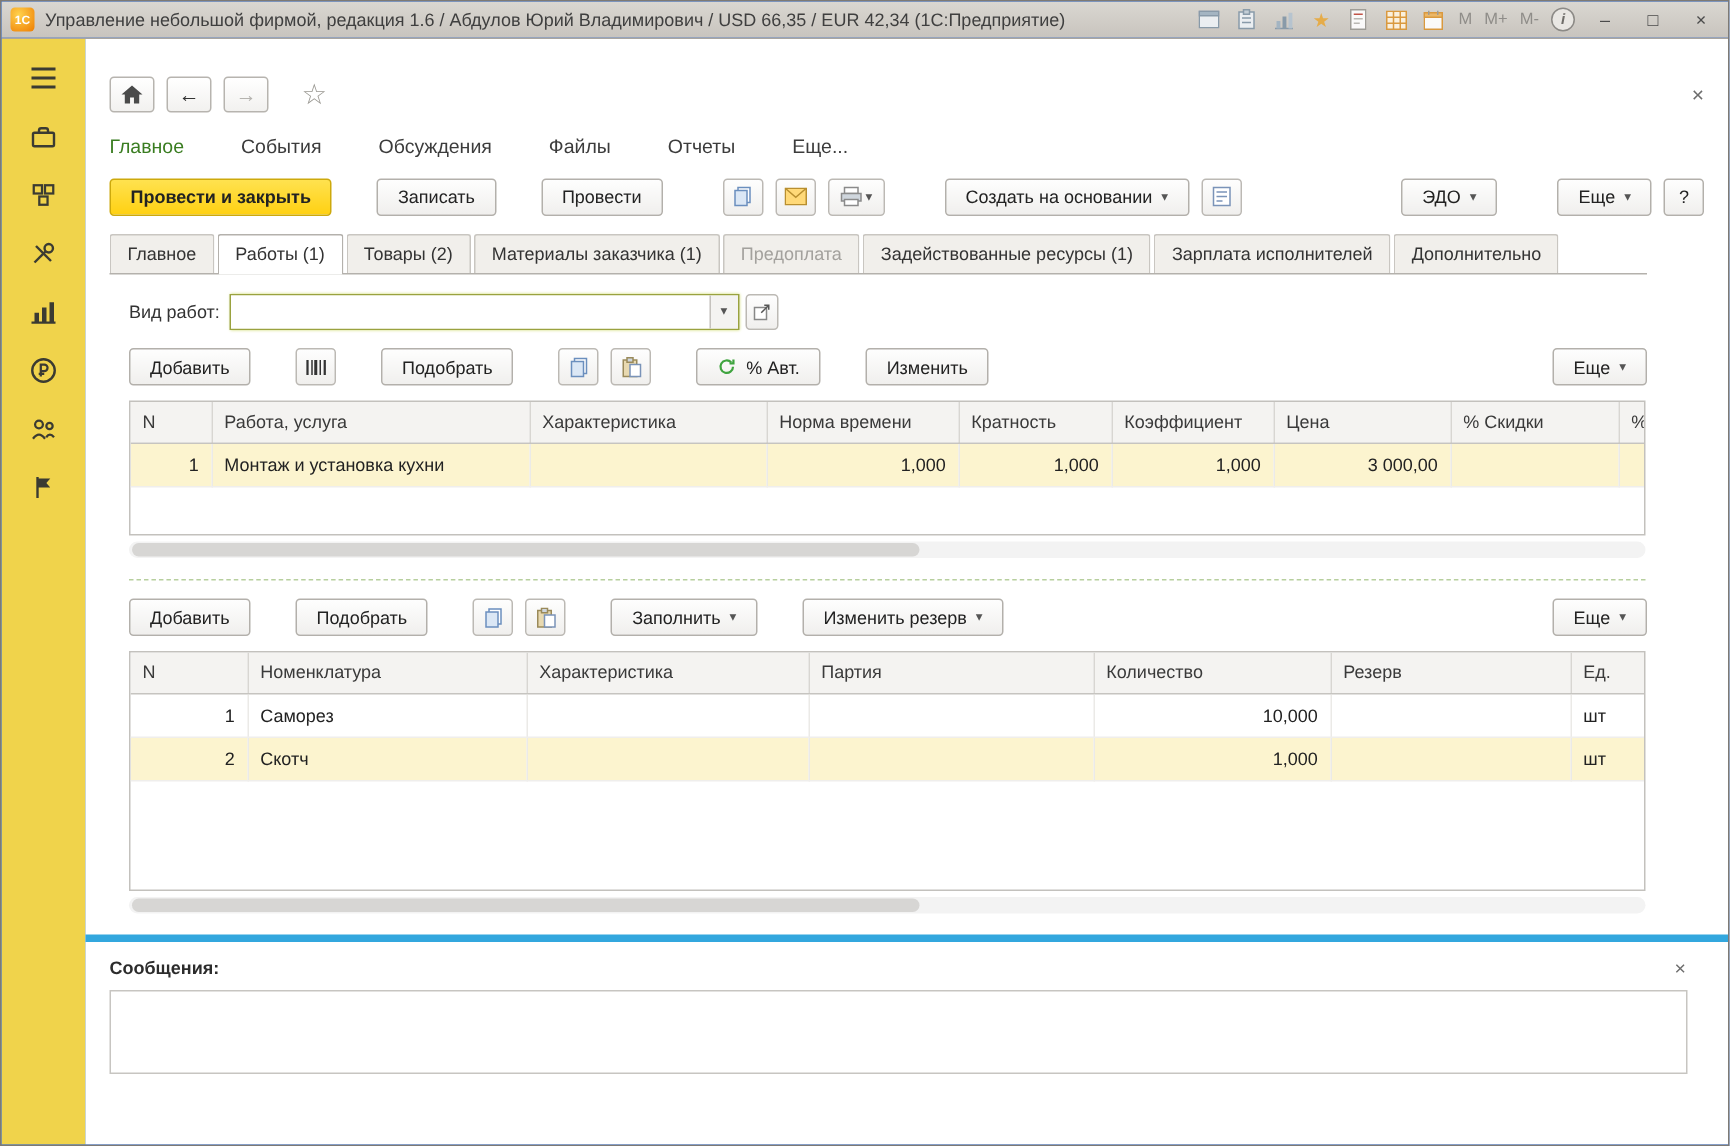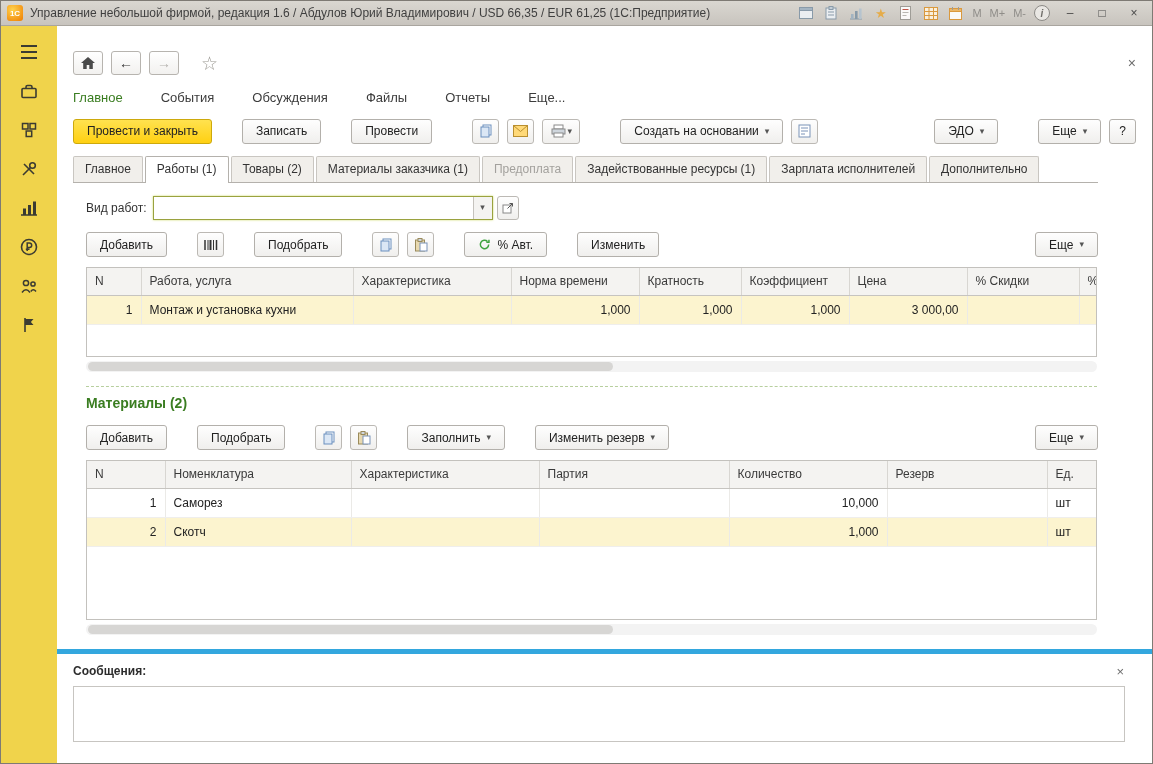--- a/index.html
+++ b/index.html
@@ -39,21 +39,21 @@
 
   
   .menu-row { display:flex; gap:38px; align-items:center; height:26px; margin-top:4px; font-size:13px; }
   .menu-item { color:#3c3c3c; }
   .menu-item.active { color:#3a7d21; }
 
   
   .cmd-bar { display:flex; align-items:center; gap:8px; height:30px; margin-top:6px; padding-right:16px; }
   .btn { display:inline-flex; align-items:center; gap:6px; padding:0 13px; height:25px; white-space:nowrap;
          background:linear-gradient(#fefefe,#f0efed); border:1px solid #b3b0ab; border-radius:3px; font-size:12px; color:#222; }
-  .btn-yellow { background:linear-gradient(#ffe24f,#ffd012); border-color:#cda90c; font-weight:normal; }
+  .btn-yellow { background:linear-gradient(#ffe24f,#ffd012); border-color:#cda90c; font-weight:bold; }
   .caret { font-size:9px; color:#555; line-height:1; }
   .icon-btn { width:27px; height:25px; flex:0 0 auto; display:inline-flex; align-items:center; justify-content:center; gap:2px;
               background:linear-gradient(#fefefe,#f0efed); border:1px solid #bcb9b4; border-radius:3px; }
   .gap-s { width:14px; } .gap-m { width:24px; }
   .right-cluster { margin-left:auto; display:flex; gap:8px; align-items:flex-end; }
 
   
   .doc-form { width:1025px; }
   .tabstrip { display:flex; gap:2px; margin-top:10px; border-bottom:1px solid #b4b1ac; align-items:flex-end; }
   .tab { padding:5px 11px 6px; background:#f1efeb; border:1px solid #c9c6c1; border-bottom:none; border-radius:2px 2px 0 0;
@@ -100,21 +100,21 @@
 
   svg { display:block; }
 </style>
 </head>
 <body>
 
 <div class="window">
 
   <div class="titlebar">
     <div class="app-logo">1С</div>
-    <div class="tb-title">Управление небольшой фирмой, редакция 1.6 / Абдулов Юрий Владимирович / USD 66,35 / EUR 61,25  (1С:Предприятие)</div>
+    <div class="tb-title">Управление небольшой фирмой, редакция 1.6 / Абдулов Юрий Владимирович / USD 66,35 / EUR 42,34  (1С:Предприятие)</div>
     <div class="tb-right">
       <span class="tb-ico">
         <svg width="14" height="12" viewBox="0 0 14 12">
             <rect x="0.5" y="0.5" width="13" height="11" fill="#eef2f6" stroke="#8195a6"></rect>
             <rect x="0.5" y="0.5" width="13" height="3" fill="#9fb2c2" stroke="#8195a6"></rect>
           </svg>
       </span>
       <span class="tb-ico">
         <svg width="12" height="14" viewBox="0 0 12 14">
             <rect x="1" y="2" width="10" height="11" fill="#eef2f6" stroke="#8195a6"></rect>
@@ -443,21 +443,20 @@
               </tr>
             </tbody>
           </table>
         </div>
         <div class="hscroll">
             <span class="thumb"></span>
           </div>
 
         <div class="dashed-sep"></div>
 
-        <div class="sec-title">Материалы (2)</div>
 
         <div class="sec-toolbar">
           <button class="btn">
             <span>Добавить</span>
           </button>
           <span class="gap-s"></span>
           <button class="btn">
             <span>Подобрать</span>
           </button>
           <span class="gap-s"></span>

